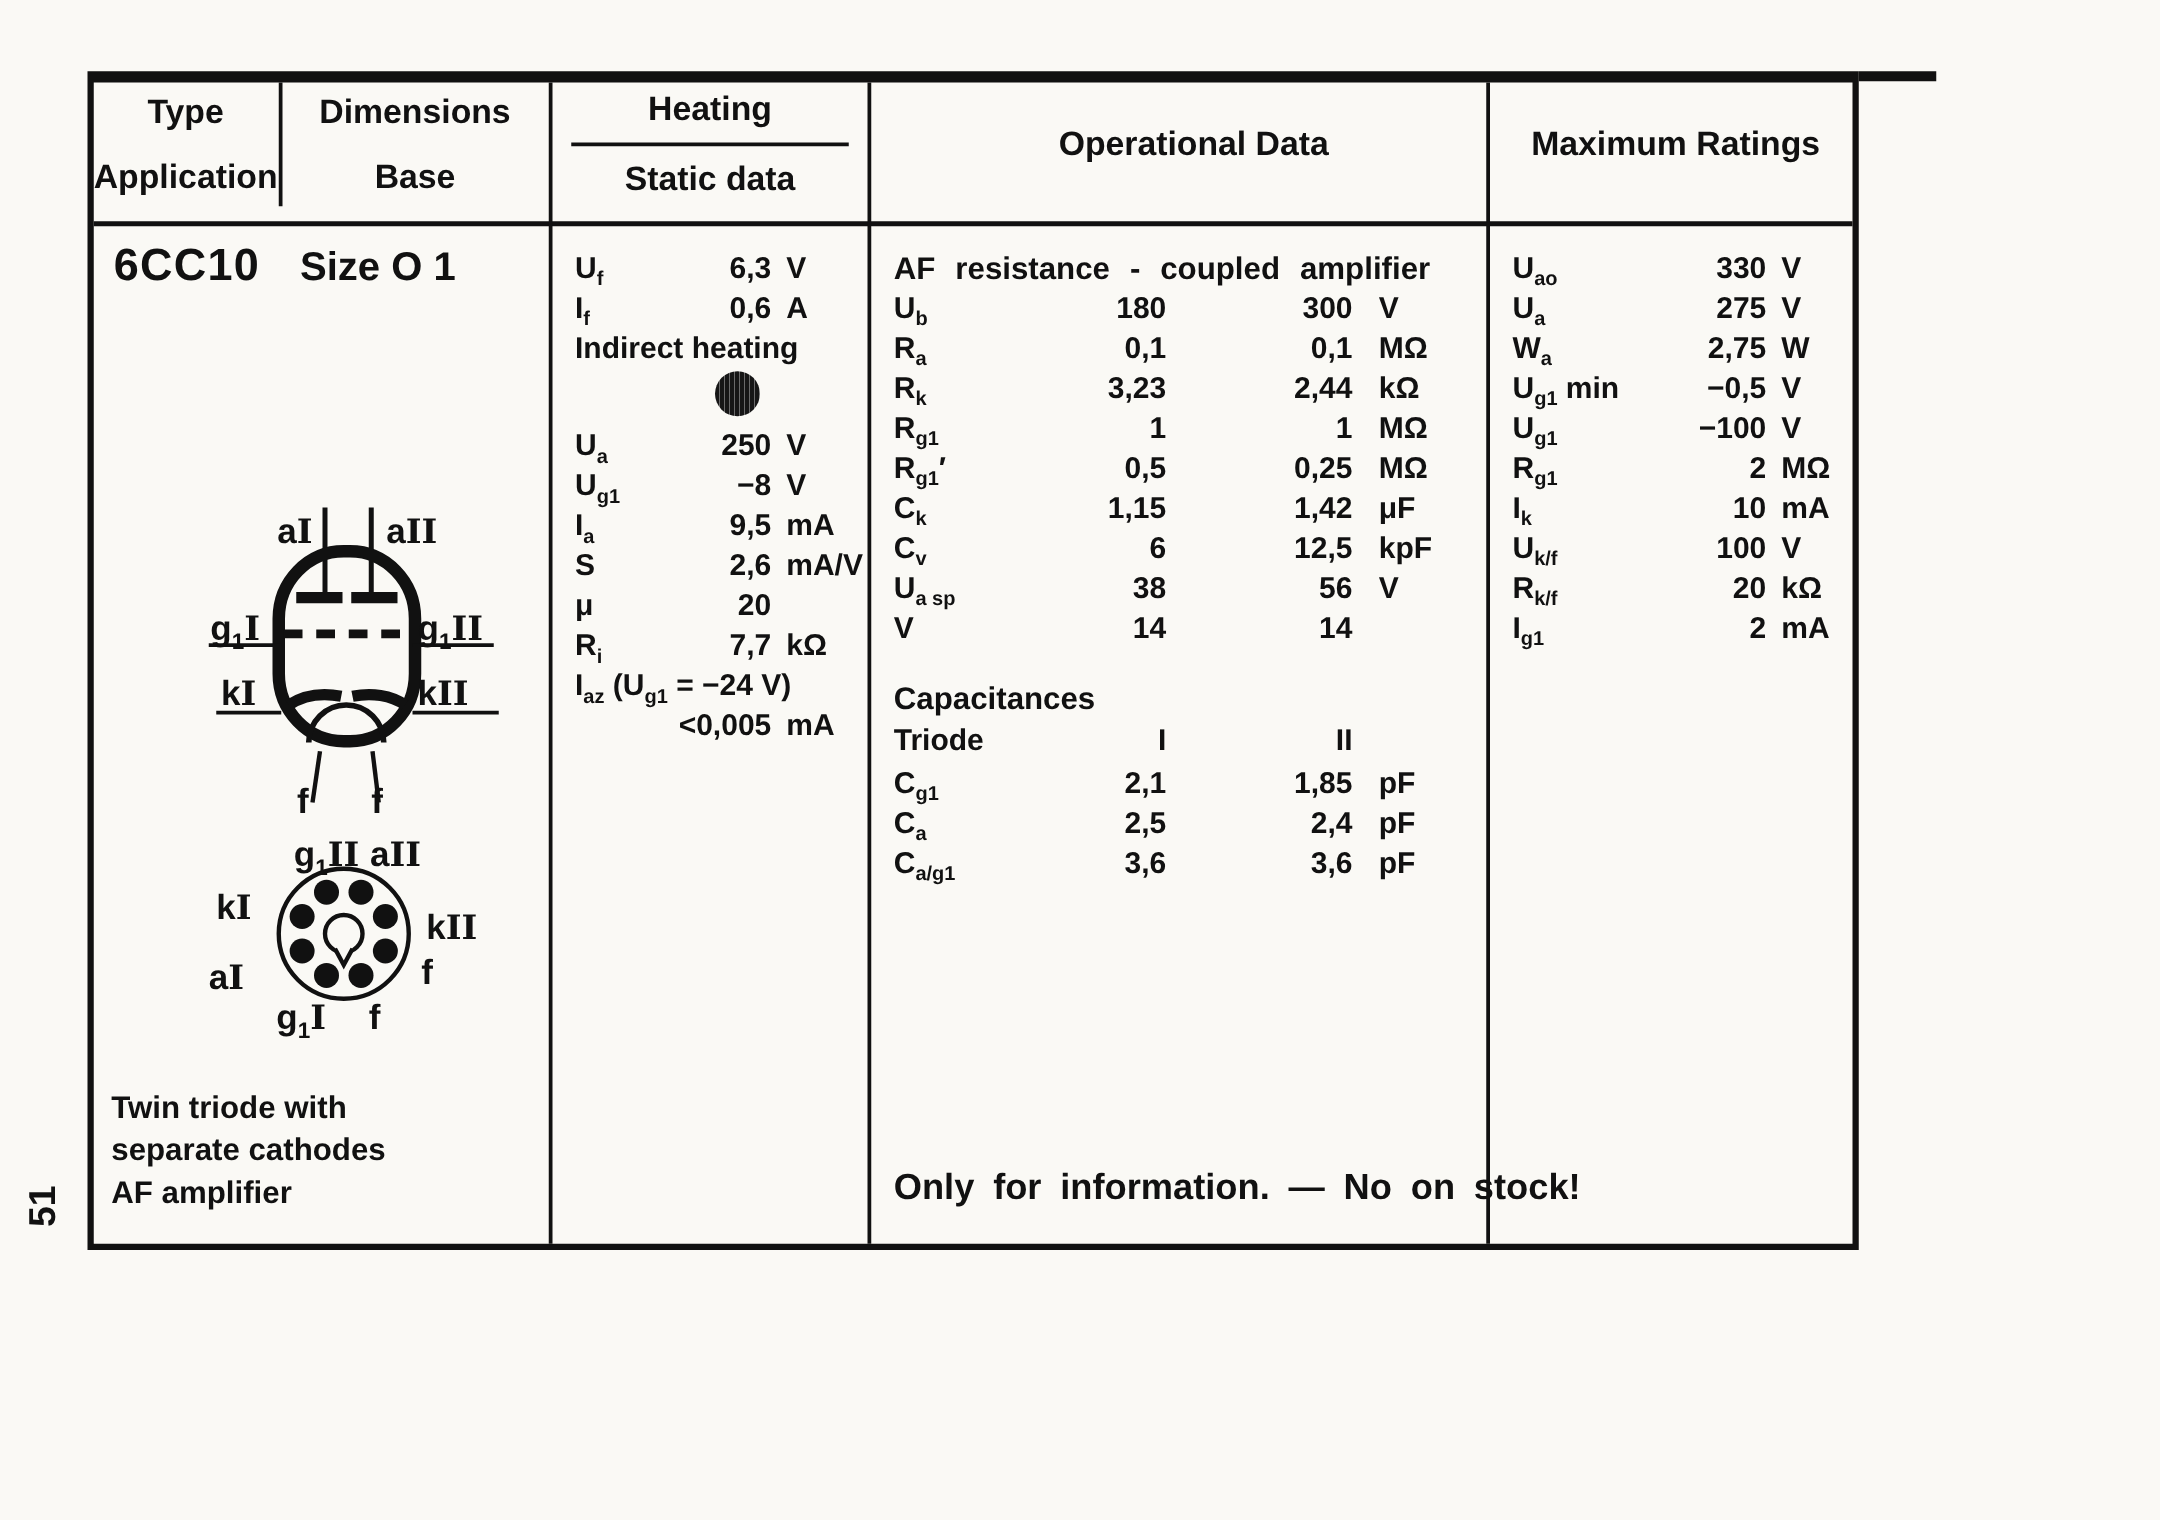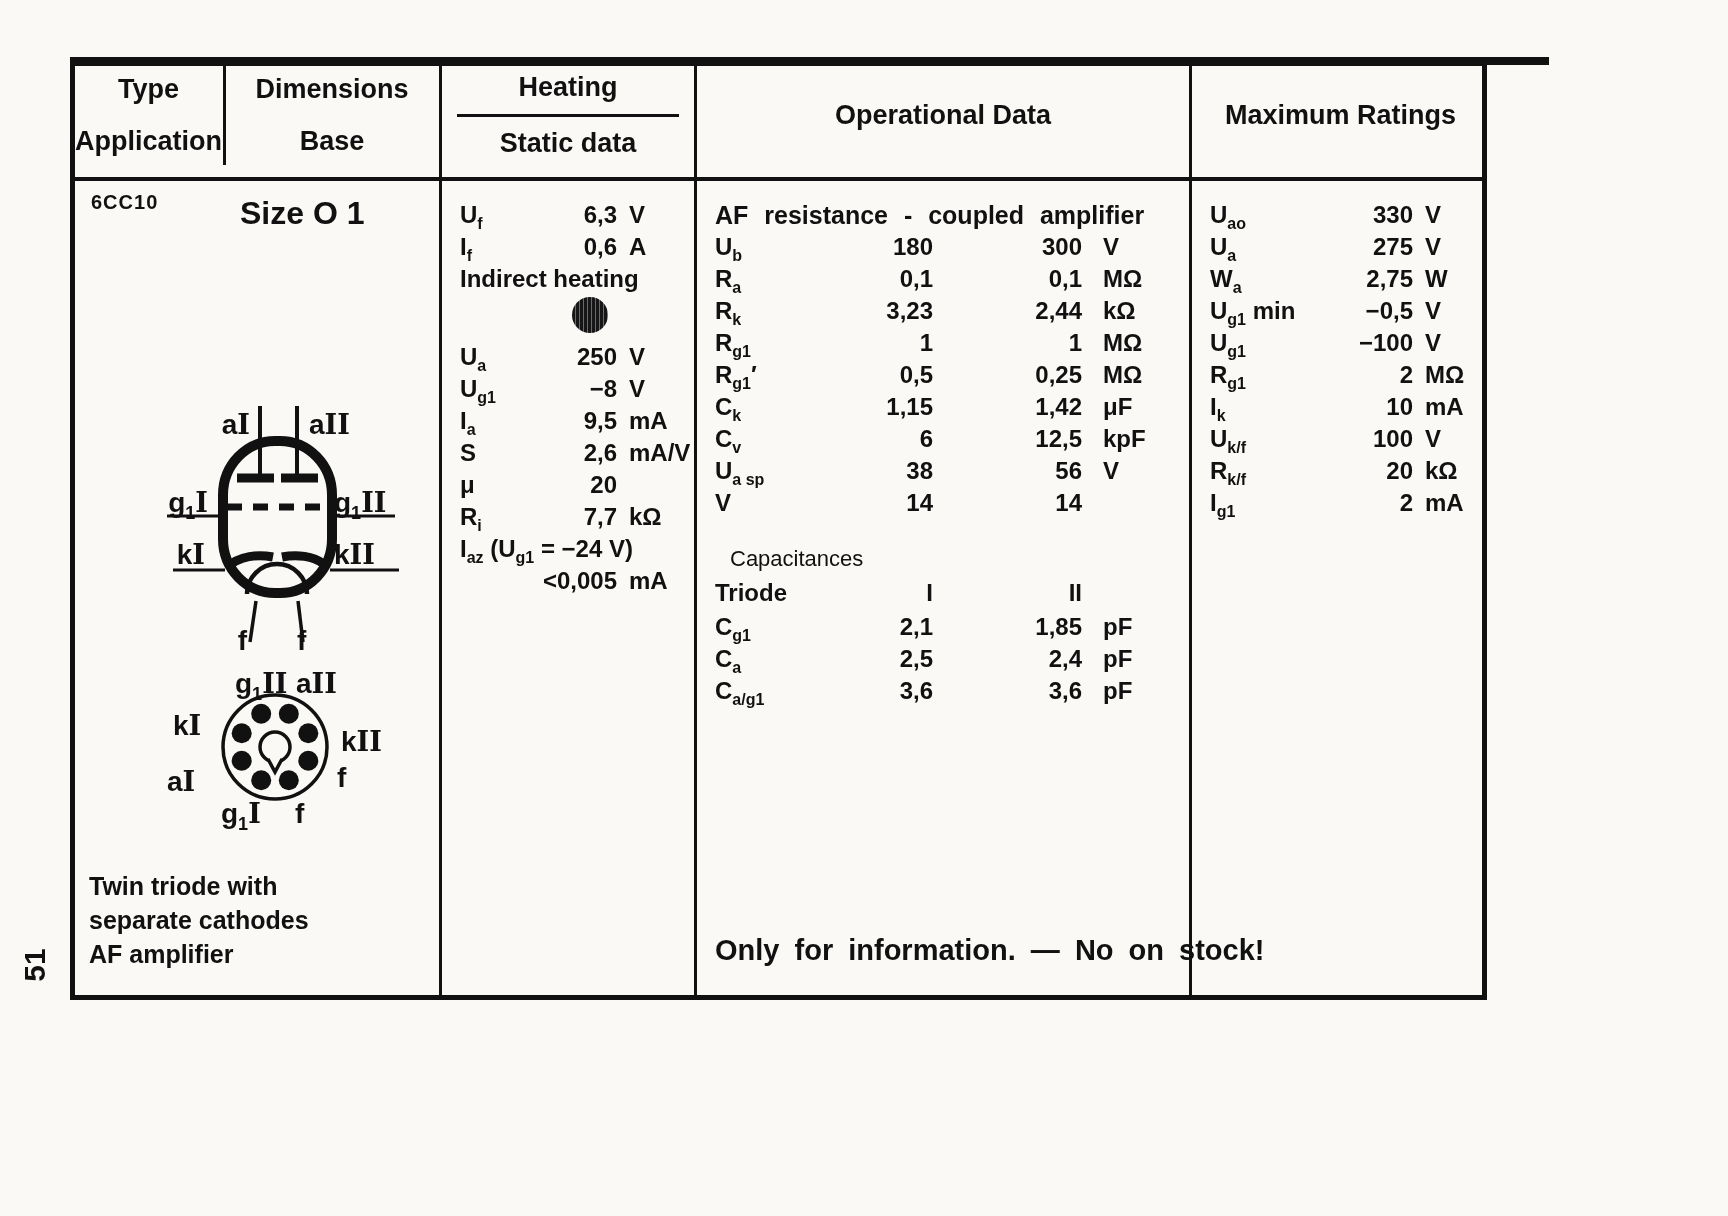--- a/index.html
+++ b/index.html
@@ -8,21 +8,21 @@
   .tbl{position:absolute;left:70px;top:57px;width:1417px;height:943px;
        border:5px solid #111;border-top-width:9px;box-sizing:border-box;}
   .topbar-ext{position:absolute;left:1487px;top:57px;width:62px;height:8px;background:#111;}
   
   .hdr{position:absolute;left:0;top:0;width:100%;height:115px;border-bottom:4px solid #111;box-sizing:border-box;}
   .hcell{position:absolute;top:0;height:99px;display:flex;flex-direction:column;align-items:center;justify-content:center;
          font-weight:700;font-size:27px;text-align:center;}
   .hc1{left:0;width:147px;justify-content:space-between;padding:8px 0;box-sizing:border-box;}
   .hc2{left:150px;width:214px;justify-content:space-between;padding:8px 0;box-sizing:border-box;}
   .hc3{left:367px;width:252px;justify-content:space-between;padding:6px 0;box-sizing:border-box;}
-  .hc4{left:622px;width:492px;}
+  .hc4{left:622px;width:492px;padding-left:12px;}
   .hc5{left:1117px;width:297px;text-align:center;}
   .hdr-rule{width:88%;border-top:3px solid #111;margin:2px 0;}
   .vline{position:absolute;width:3px;background:#111;top:0;}
   .vl1{left:148px;height:99px;}
   .vl2{left:364px;height:100%;}
   .vl3{left:619px;height:100%;}
   .vl4{left:1114px;height:100%;}
   
   .cell{position:absolute;top:103px;height:830px;box-sizing:border-box;}
   .left-cell{left:0;width:364px;}
@@ -36,26 +36,26 @@
   .u{position:absolute;top:0;font-weight:700;}
   .heating-cell .single{left:0;width:175px;}
   .heating-cell .u{left:187px;}
   .op-cell .v1{left:0;width:236px;}
   .op-cell .v2{left:250px;width:135px;}
   .op-cell .u{left:406px;}
   .max-cell .single{left:0;width:221px;}
   .max-cell .u{left:233px;}
   .note-row{font-size:24px;font-weight:700;}
   .op-title{font-size:25px;font-weight:700;word-spacing:9px;height:32px;line-height:32px;padding-left:18px;white-space:nowrap;}
-  .cap-title{font-size:22px;font-weight:400;margin-top:24px;height:32px;line-height:32px;padding-left:18px;margin-left:15px;}
+  .cap-title{font-size:25px;font-weight:700;margin-top:24px;height:32px;line-height:32px;padding-left:18px;}
   .triode-row{height:36px;line-height:36px;}
   .footnote{position:absolute;left:18px;bottom:32px;font-size:29px;font-weight:700;word-spacing:7px;white-space:nowrap;}
   
   .type-line{position:relative;height:60px;}
-  .tube-type{position:absolute;left:16px;top:22px;font-size:20px;font-weight:700;letter-spacing:1px;}
+  .tube-type{position:absolute;left:16px;top:22px;font-size:36px;font-weight:700;letter-spacing:1px;}
   .tube-size{position:absolute;left:165px;top:26px;font-size:32px;font-weight:700;}
   .desc{position:absolute;left:14px;top:700px;font-size:25px;font-weight:700;line-height:34px;white-space:nowrap;}
   .stamp-row{position:relative;height:46px;}
   .stamp{position:absolute;left:130px;top:2px;width:36px;height:36px;border-radius:50%;
          background:repeating-linear-gradient(90deg,#161616 0 3px,#6a6a6a 3px 4px);}
   svg{position:absolute;left:0;overflow:visible;}
   .sch{top:225px;}
   .bas{top:490px;}
   .dlbl{font:700 28px "Liberation Sans",sans-serif;fill:#111;}
   .rn{font-family:"DejaVu Serif",serif;font-weight:700;font-size:27px;}

